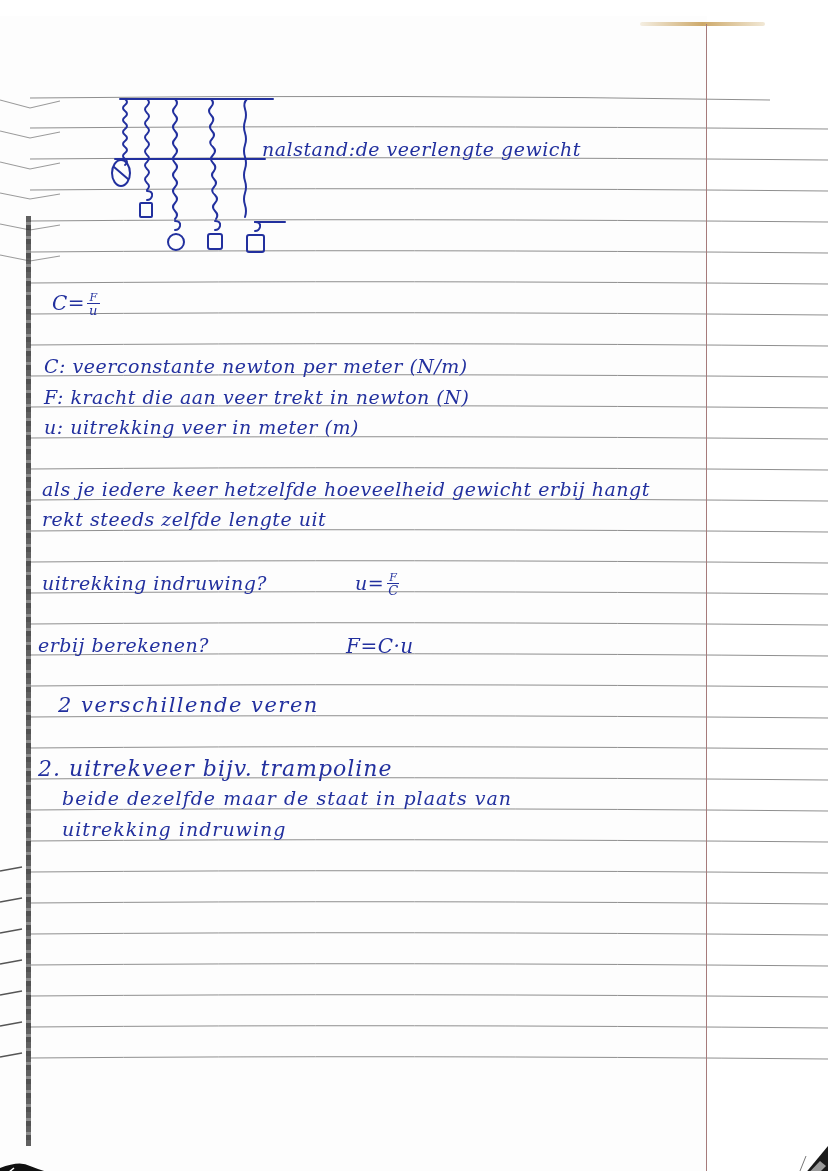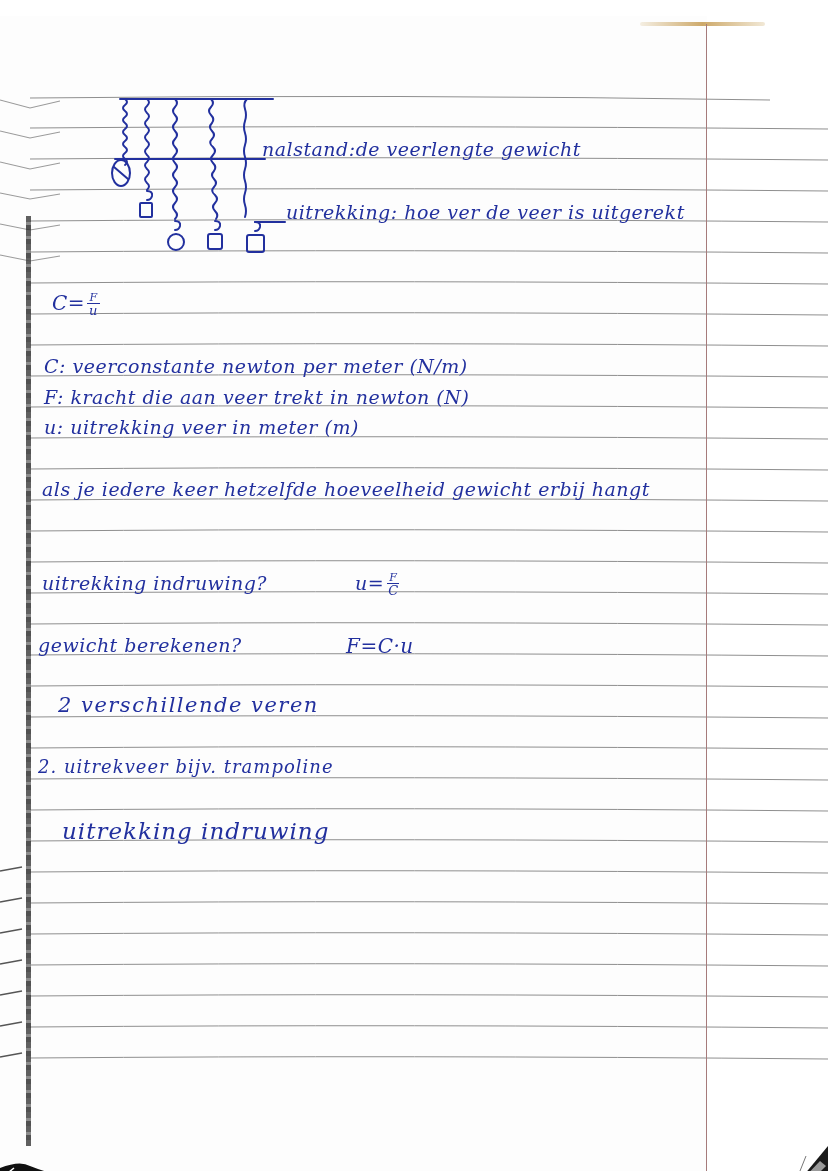--- a/index.html
+++ b/index.html
@@ -197,21 +197,20 @@
       <path d="M120 130 q6 0 5 5 q-1 4 -5 4"></path>
       <rect x="113" y="143" width="14" height="15" rx="2"></rect>
 
       <path d="M152 8 q-4 4 -2 10 q2 6 0 12 q-2 6 0 12 q2 6 0 12 q-2 6 0 12 q2 6 0 12 q-2 6 0 12 q2 6 0 12 q-2 6 0 12 q2 6 0 12"></path>
       <path d="M160 131 q6 0 5 5 q-1 4 -5 4"></path>
       <rect x="152" y="144" width="17" height="17" rx="2"></rect>
     </g>
   </svg>
 
   <div class="ink hand" style="left:262px; top:124px; font-size:19px;">nalstand:de veerlengte gewicht</div>
-  <div class="ink hand" style="left:286px; top:187px; font-size:19px;">uitrekking: hoe ver de veer is uitgerekt</div>
 
   <div class="ink hand" style="left:52px; top:276px; font-size:20px;">
     <span>C=</span><span class="frac">
         <span class="num">F</span>
         <span class="den">u</span>
       </span>
   </div>
 
   <div class="ink hand" style="left:44px; top:372px; font-size:19px;">
     <span>F:</span>
@@ -220,35 +219,37 @@
   <div class="ink hand" style="left:44px; top:341px; font-size:19px;">
     <span>C:</span>
     <span>veerconstante newton per meter (N/m)</span>
   </div>
   <div class="ink hand" style="left:44px; top:402px; font-size:19px;">
     <span>u:</span>
     <span>uitrekking veer in meter (m)</span>
   </div>
 
   <div class="ink hand" style="left:42px; top:464px; font-size:19px;text-align:center;">als je iedere keer hetzelfde hoeveelheid gewicht erbij hangt</div>
+  <div class="ink hand" style="left:42px; top:494px; font-size:19px;">rekt steeds zelfde lengte uit</div>
 
   <div class="ink hand" style="left:42px; top:558px; font-size:19px;">uitrekking indruwing?</div>
   <div class="ink hand" style="left:355px; top:556px; font-size:19px;">
     <span>u=</span><span class="frac">
         <span class="num">F</span>
         <span class="den">C</span>
       </span>
   </div>
 
-  <div class="ink hand" style="left:38px; top:620px; font-size:19px;">gewicht berekenen?</div>
+  <div class="ink hand" style="left:38px; top:620px; font-size:19px;">erbij berekenen?</div>
   <div class="ink hand" style="left:346px; top:620px; font-size:20px;">F=C·u</div>
 
   <div class="ink hand" style="left:58px; top:679px; font-size:21px; letter-spacing:1.5px;">2 verschillende veren</div>
-  <div class="ink hand" style="left:38px; top:742px; font-size:18px; letter-spacing:1px;">2. uitrekveer bijv. trampoline</div>
-  <div class="ink hand" style="left:62px; top:804px; font-size:23px; letter-spacing:1px;">uitrekking indruwing</div>
+  <div class="ink hand" style="left:38px; top:742px; font-size:22px; letter-spacing:1px;">2. uitrekveer bijv. trampoline</div>
+  <div class="ink hand" style="left:62px; top:773px; font-size:19px; letter-spacing:1px;">beide dezelfde maar de staat in plaats van</div>
+  <div class="ink hand" style="left:62px; top:804px; font-size:19px; letter-spacing:1px;">uitrekking indruwing</div>
 
   <svg class="corner-bl" width="120" height="41" viewBox="0 0 120 41">
     <path d="M0 41 L0 22 Q20 14 30 20 Q60 32 118 41 Z" fill="#111"></path>
     <path d="M4 30 L14 22" stroke="#fff" stroke-width="1.5"></path>
   </svg>
   <svg class="corner-br" width="48" height="61" viewBox="0 0 48 61">
     <path d="M14 61 L48 20 L48 61 Z" fill="#1a1a1a"></path>
     <path d="M20 56 L40 35 L46 40 L30 56 Z" fill="#9a9a9a"></path>
     <path d="M18 50 L26 30" stroke="#777" stroke-width="1"></path>
   </svg>

